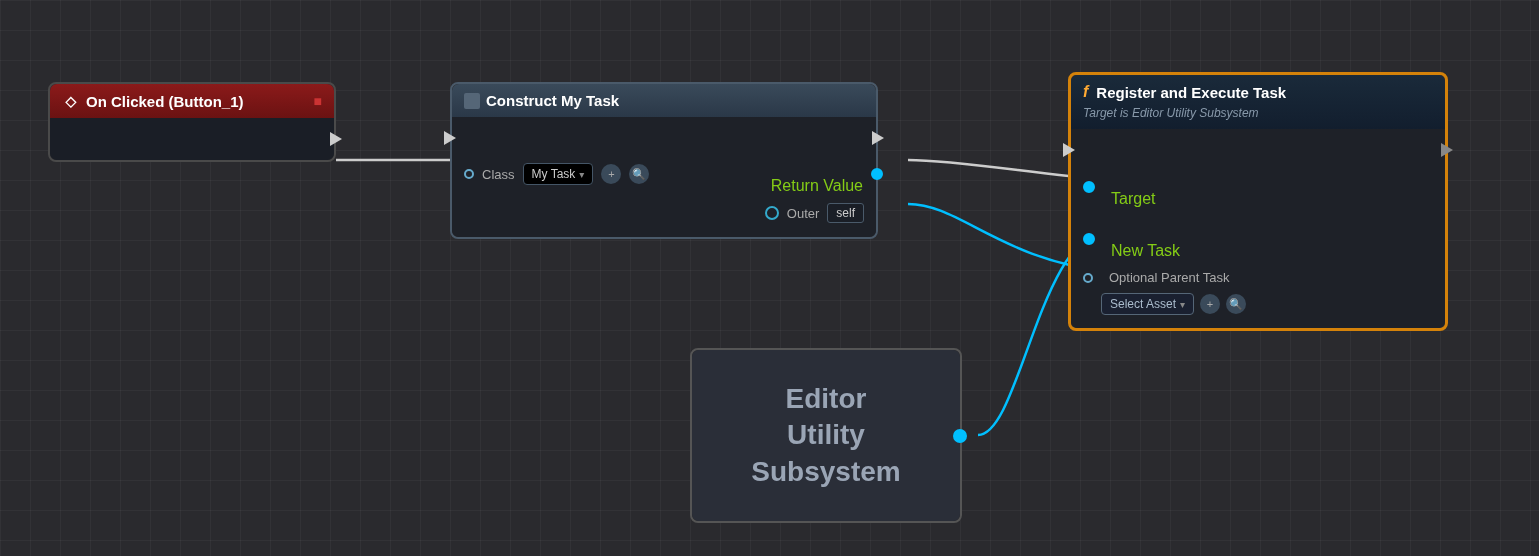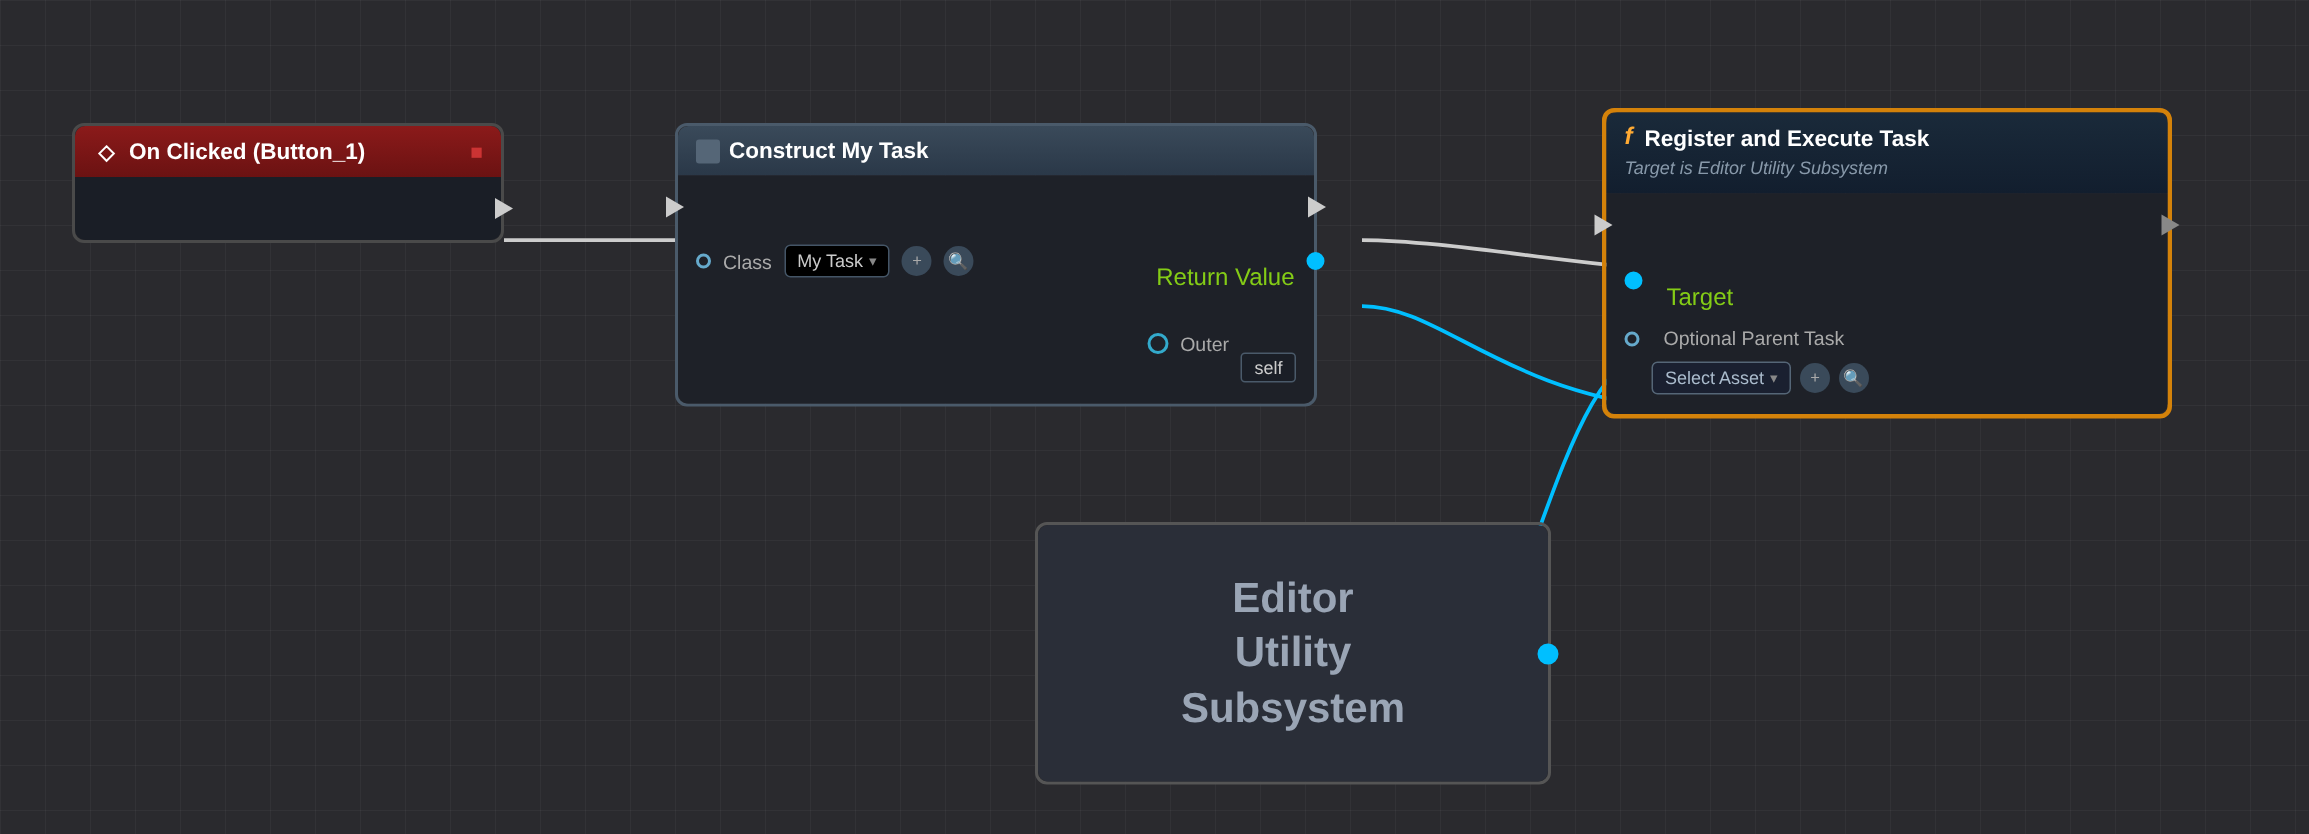--- a/index.html
+++ b/index.html
@@ -106,21 +106,21 @@
 
     .node-register .node-border {
       border-color: #d4820a;
       border-width: 3px;
     }
 
     
     .node-editor-utility {
       left: 690px;
       top: 348px;
-      width: 344px;
+      width: 272px;
       height: 175px;
     }
 
     .node-editor-utility .node-border {
       border-color: #555;
       height: 100%;
     }
 
     .node-editor-utility-body {
       background: #2a2e38;
@@ -247,21 +247,20 @@
       justify-content: flex-end;
     }
 
     .self-input {
       background: #1a1e26;
       border: 1px solid #4a5a6a;
       border-radius: 3px;
       padding: 2px 8px;
       color: #cccccc;
       font-size: 12px;
-      margin-top: 32px;
     }
 
     
     .tri-right {
       width: 0;
       height: 0;
       border-top: 7px solid transparent;
       border-bottom: 7px solid transparent;
       border-left: 12px solid #cccccc;
     }
@@ -456,20 +455,24 @@
           <div style="display:flex; align-items:center; margin-right:-8px;">
             <div class="tri-right-outline"></div>
           </div>
         </div>
 
         <div class="reg-pin-row">
           <div class="data-pin data-pin-cyan"></div>
           <span class="pin-label">Target</span>
         </div>
 
+        <div class="reg-pin-row">
+          <div class="data-pin data-pin-cyan"></div>
+          <span class="pin-label">New Task</span>
+        </div>
 
         <div style="display:flex; align-items:center; padding: 5px 12px; gap:8px;">
           <div class="pin-hollow-small"></div>
           <span class="optional-label">Optional Parent Task</span>
         </div>
         <div class="select-asset-row">
           <div style="width:12px;"></div>
           <div class="select-asset-dd">
             <span>Select Asset</span>
             <span class="dropdown-arrow">▾</span>

